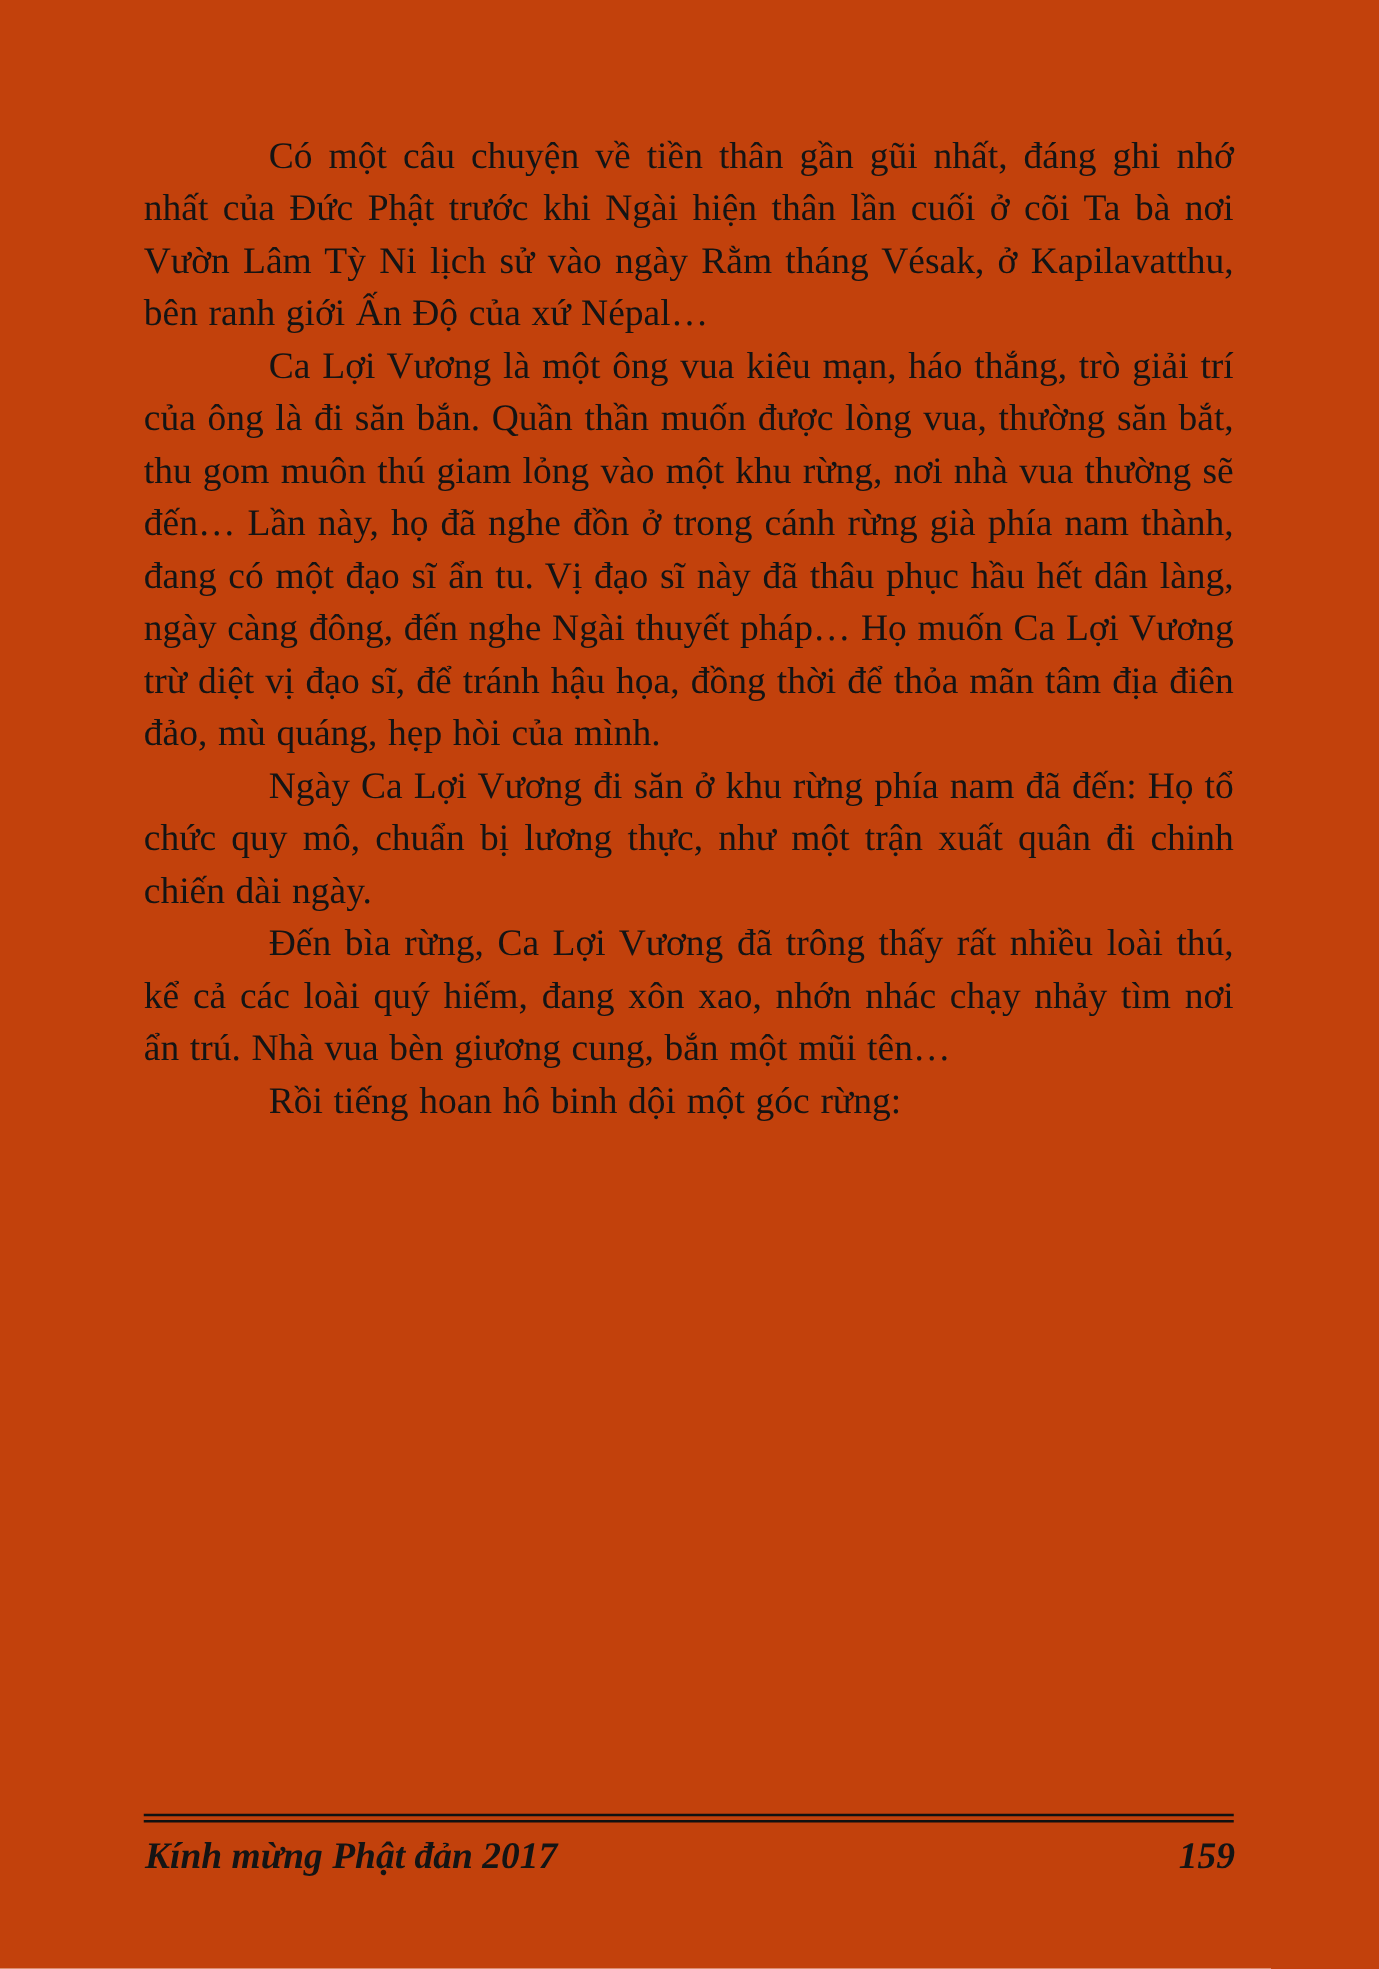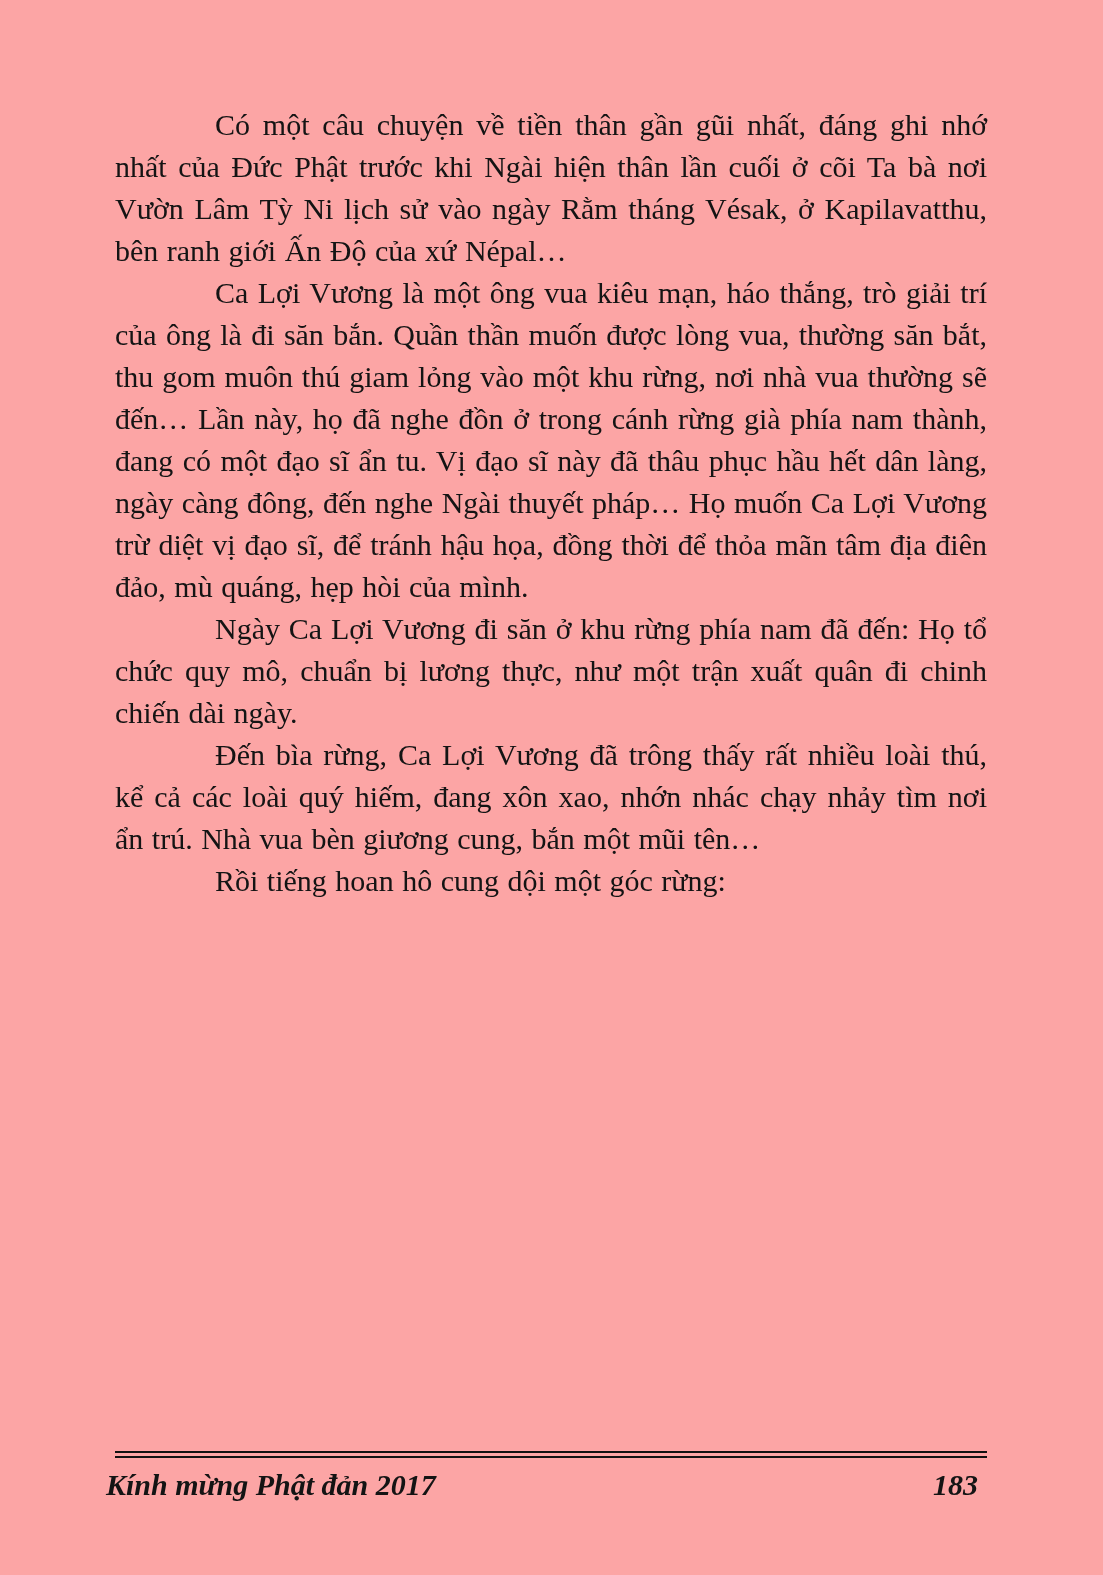--- a/index.html
+++ b/index.html
@@ -4,21 +4,21 @@
 <style>
   html, body {
     margin: 0;
     padding: 0;
     background: #ffffff;
   }
   .page {
     position: relative;
     width: 1103px;
     height: 1575px;
-    background: #fca5a5;
+    background: #c2410c;
     overflow: hidden;
     font-family: "Liberation Serif", serif;
     color: #141414;
   }
   .text-block {
     position: absolute;
     left: 115px;
     top: 104px;
     width: 872px;
   }
@@ -34,21 +34,21 @@
   .footer-rule {
     position: absolute;
     left: 115px;
     width: 872px;
     top: 1451px;
     height: 0;
     border-top: 7px double #111111;
   }
   .footer {
     position: absolute;
-    left: 106px;
+    left: 116px;
     width: 872px;
     top: 1468px;
     display: flex;
     justify-content: space-between;
     align-items: flex-end;
     font-size: 30px;
     font-style: italic;
     font-weight: bold;
     color: #141414;
   }
@@ -56,23 +56,23 @@
 </head>
 <body>
 
 <div class="page">
 
   <div class="text-block">
     <p>Có một câu chuyện về tiền thân gần gũi nhất, đáng ghi nhớ nhất của Đức Phật trước khi Ngài hiện thân lần cuối ở cõi Ta bà nơi Vườn Lâm Tỳ Ni lịch sử vào ngày Rằm tháng Vésak, ở Kapilavatthu, bên ranh giới Ấn Độ của xứ Népal…</p>
     <p>Ca Lợi Vương là một ông vua kiêu mạn, háo thắng, trò giải trí của ông là đi săn bắn. Quần thần muốn được lòng vua, thường săn bắt, thu gom muôn thú giam lỏng vào một khu rừng, nơi nhà vua thường sẽ đến… Lần này, họ đã nghe đồn ở trong cánh rừng già phía nam thành, đang có một đạo sĩ ẩn tu. Vị đạo sĩ này đã thâu phục hầu hết dân làng, ngày càng đông, đến nghe Ngài thuyết pháp… Họ muốn Ca Lợi Vương trừ diệt vị đạo sĩ, để tránh hậu họa, đồng thời để thỏa mãn tâm địa điên đảo, mù quáng, hẹp hòi của mình.</p>
     <p>Ngày Ca Lợi Vương đi săn ở khu rừng phía nam đã đến: Họ tổ chức quy mô, chuẩn bị lương thực, như một trận xuất quân đi chinh chiến dài ngày.</p>
     <p>Đến bìa rừng, Ca Lợi Vương đã trông thấy rất nhiều loài thú, kể cả các loài quý hiếm, đang xôn xao, nhớn nhác chạy nhảy tìm nơi ẩn trú. Nhà vua bèn giương cung, bắn một mũi tên…</p>
-    <p>Rồi tiếng hoan hô cung dội một góc rừng:</p>
+    <p>Rồi tiếng hoan hô binh dội một góc rừng:</p>
   </div>
 
   <div class="footer-rule"></div>
 
   <div class="footer">
     <span>Kính mừng Phật đản 2017</span>
-    <span>183</span>
+    <span>159</span>
   </div>
 
 </div>
 
 </body></html>

